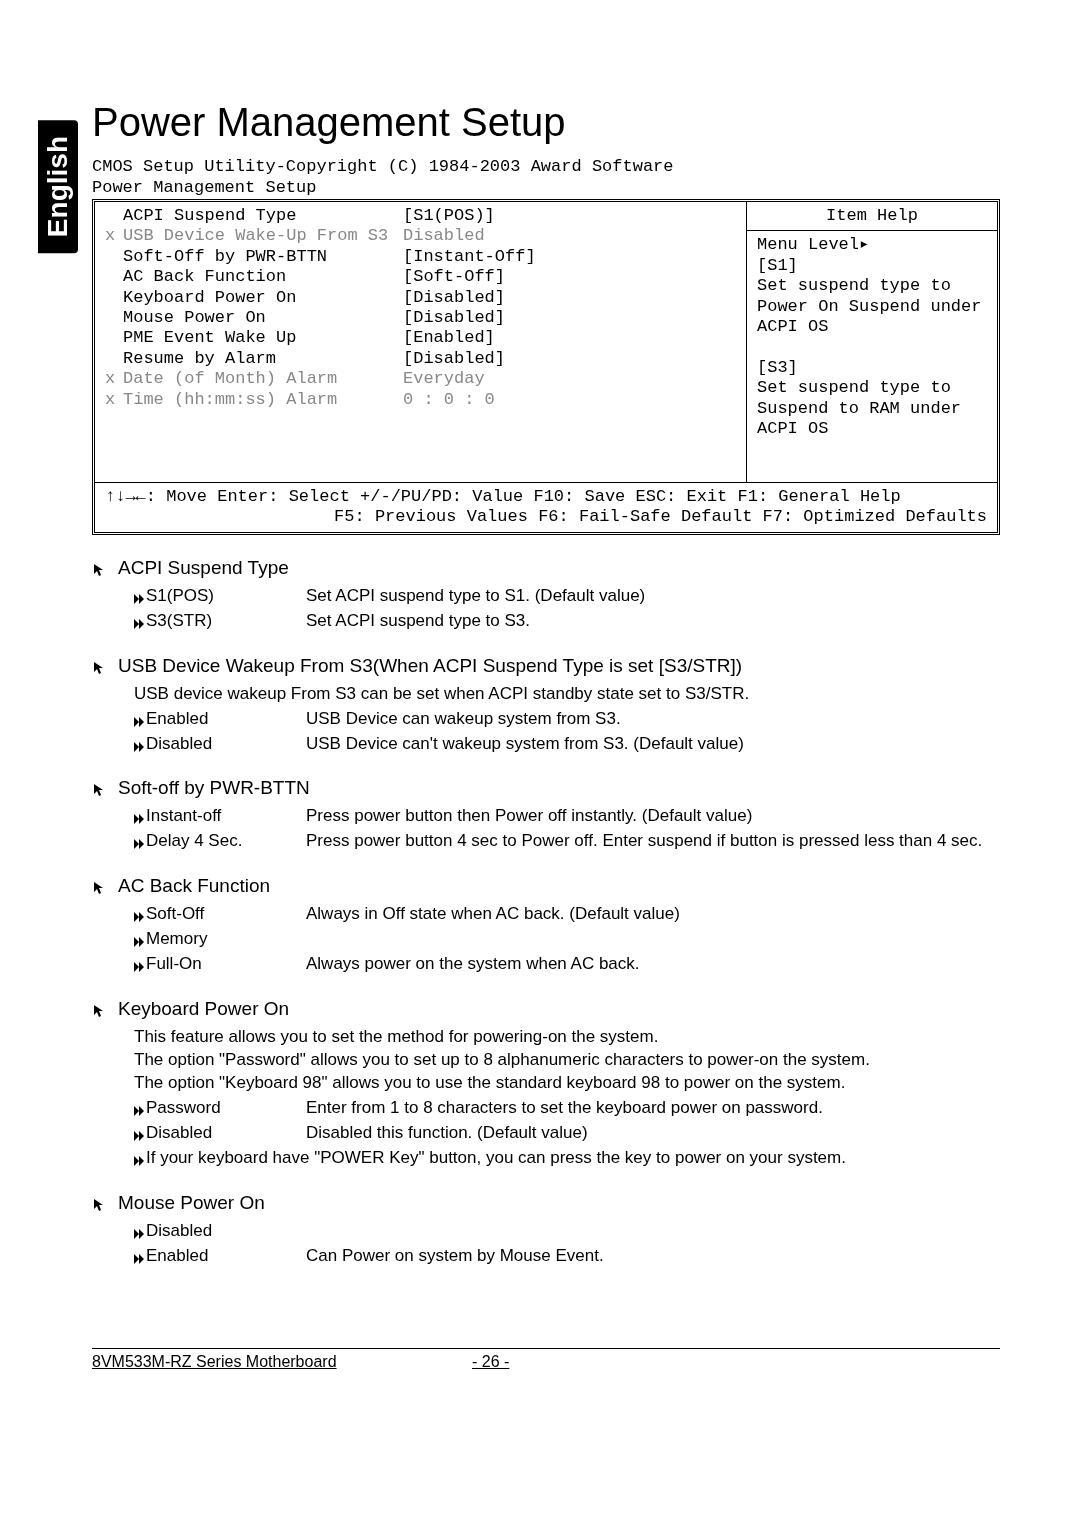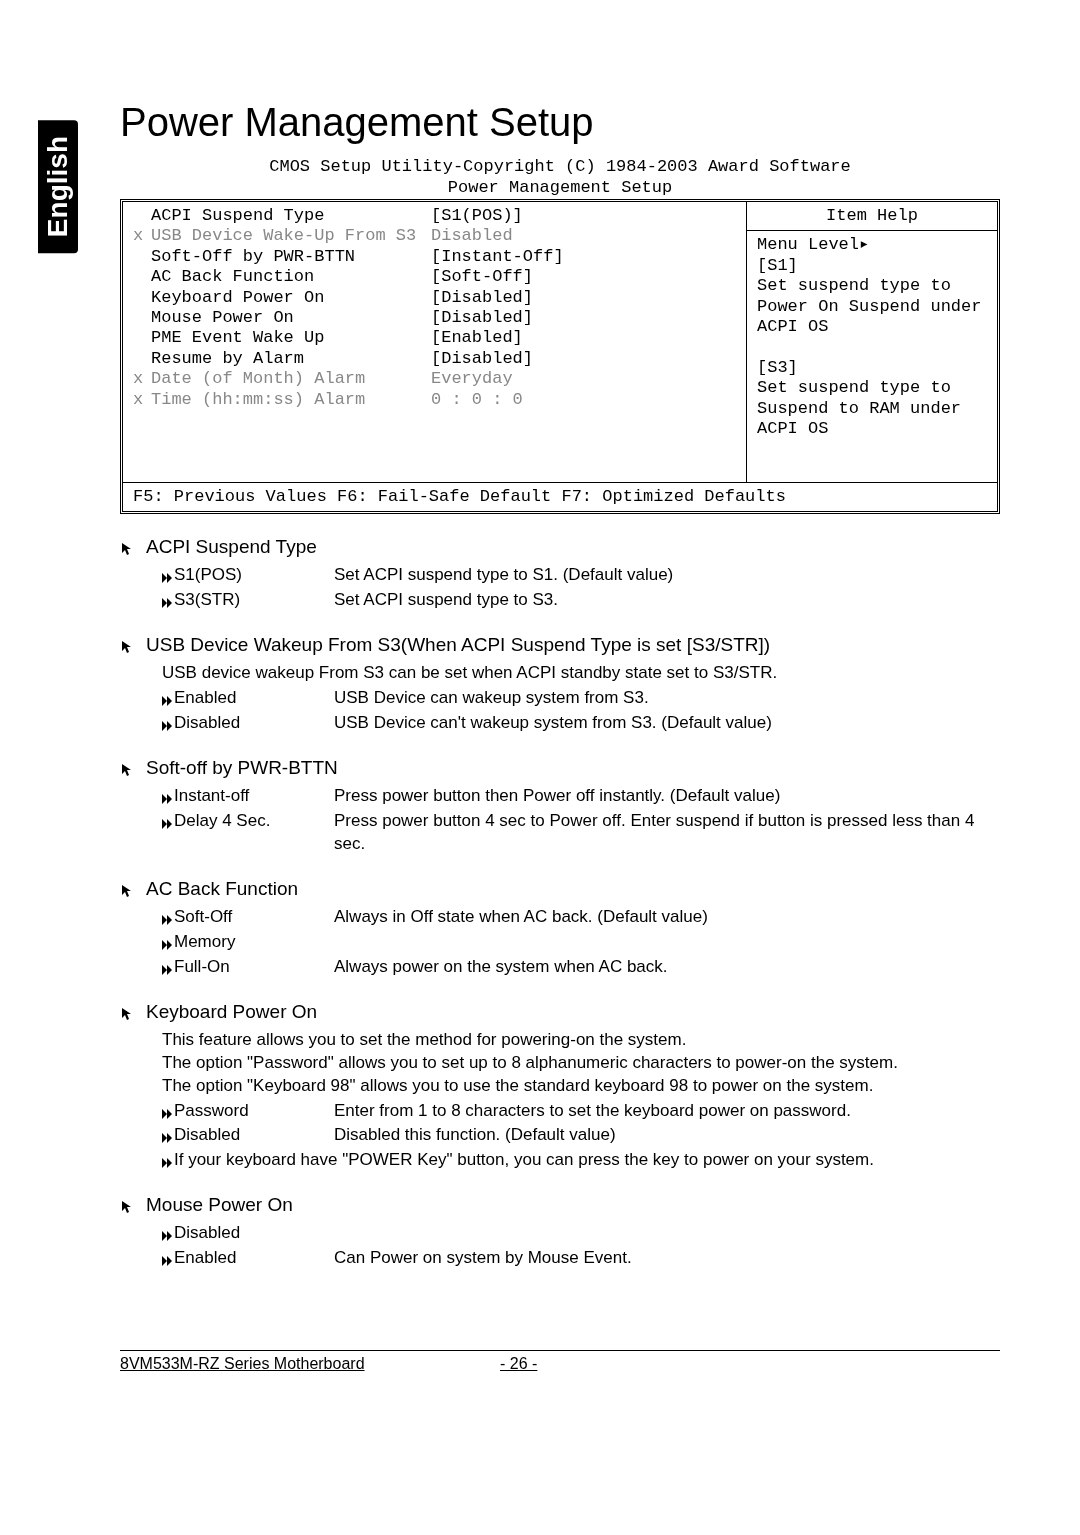--- a/index.html
+++ b/index.html
@@ -17,34 +17,33 @@
       background: #000;
       color: #fff;
       font-size: 28px;
       font-weight: bold;
       writing-mode: vertical-rl;
       transform: rotate(180deg);
       padding: 16px 4px;
       border-radius: 4px 0 0 4px;
     }
     .content {
-      margin-left: 120px;
+      margin-left: 92px;
       margin-right: 80px;
       padding-top: 100px;
     }
     h1 {
       font-size: 40px;
       font-family: Arial, sans-serif;
       font-weight: normal;
       margin-bottom: 12px;
     }
     .bios-subtitle {
       font-family: "Courier New", monospace;
       font-size: 17px;
-      text-align: center;
       margin-bottom: 2px;
     }
     .bios-box {
       border: 3px double #000;
       font-family: "Courier New", monospace;
       font-size: 17px;
       display: grid;
       grid-template-columns: 1fr 250px;
       grid-template-rows: auto auto;
       line-height: 1.2;
@@ -197,21 +196,22 @@
           <div>Power On Suspend under</div>
           <div>ACPI OS</div>
           <div>&nbsp;</div>
           <div>[S3]</div>
           <div>Set suspend type to</div>
           <div>Suspend to RAM under</div>
           <div>ACPI OS</div>
         </div>
     </div>
     <div class="bios-footer">
-      <div style="text-align:left">F5: Previous Values      F6: Fail-Safe Default          F7: Optimized Defaults</div>
+      <div>↑↓→←: Move    Enter: Select    +/-/PU/PD: Value    F10: Save    ESC: Exit    F1: General Help</div>
+      <div style="text-align:right">F5: Previous Values      F6: Fail-Safe Default          F7: Optimized Defaults</div>
     </div>
   </div>
 
   <div id="sections">
       <div class="section">
         <div class="section-heading">
           <span class="ptr-icon"><svg viewBox="0 0 12 14">
               <polygon points="1,1 1,11 4,8 6,13 8,12 6,7 10,7" fill="#000"></polygon>
             </svg></span>
           <span>ACPI Suspend Type</span>

